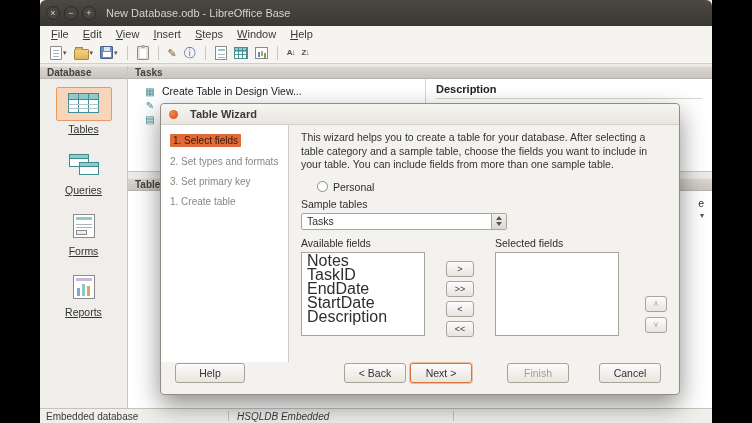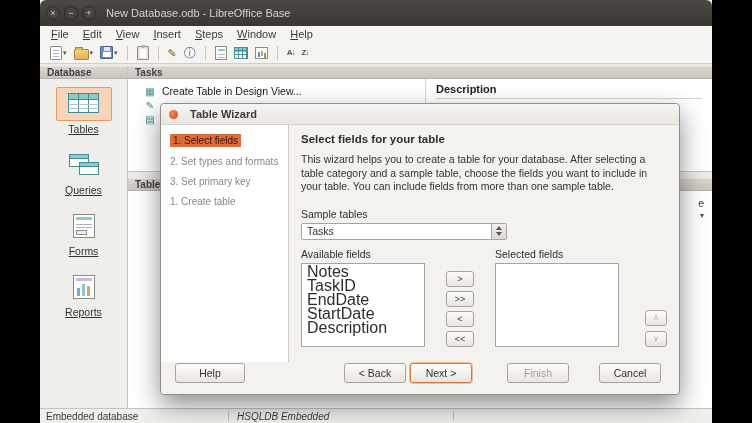--- a/index.html
+++ b/index.html
@@ -116,21 +116,21 @@
   .rb.checked::after { content:""; position:absolute; left:2px; top:2px; width:5px; height:5px; border-radius:50%; background:#d3540e; }
   .combo { width:206px; height:17px; background:#fff; border:1px solid #a9a59d; border-radius:2px;
            display:flex; align-items:center; margin-bottom:7px; }
   .combo-value { flex:1; padding:0 5px; }
   .combo-btn { width:15px; height:100%; border-left:1px solid #a9a59d; background:linear-gradient(#f2efeb,#ddd9d2);
                display:flex; flex-direction:column; align-items:center; justify-content:center; }
   .tri-up { width:0; height:0; border-left:3px solid transparent; border-right:3px solid transparent;
             border-bottom:4px solid #5a564f; margin-bottom:2px; }
   .tri-down { width:0; height:0; border-left:3px solid transparent; border-right:3px solid transparent;
               border-top:4px solid #5a564f; }
-  .fields-row { display:flex; align-items:flex-end;gap:16px; }
+  .fields-row { display:flex; align-items:center;gap:16px; }
   .fields-col { width:150px; }
   .listbox { height:84px; background:#fff; border:1px solid #a9a59d; padding:1px 0; overflow:hidden; }
   .lb-item { font-size:16px; padding:0 5px; line-height:14px; white-space:nowrap; }
   .transfer-col { width:28px; margin:0 5px; padding-top:24px; display:flex; flex-direction:column; gap:4px; align-items:center; }
   .sqbtn { width:28px; height:16px; background:linear-gradient(#fdfcfb,#e9e5df); border:1px solid #a9a49b;
            border-radius:3px; font-size:9px; color:#3a3a3a; text-align:center; line-height:14px; }
   .move-col { width:22px; margin-left:10px; padding-top:56px; display:flex; flex-direction:column; gap:5px; }
   .sqbtn.disabled { color:#b2aea6; }
   .move-col .sqbtn { width:22px; font-size:8px; }
   .dlg-buttons { flex:0 0 auto; display:flex; align-items:center; padding:0 18px 10px 14px; height:32px; }
@@ -318,24 +318,27 @@
       <div class="dlg-body">
 
         <div class="steps-pane">
           <div class="step active">1. Select fields</div>
           <div class="step">2. Set types and formats</div>
           <div class="step">3. Set primary key</div>
           <div class="step">1. Create table</div>
         </div>
 
         <div class="content-pane">
-          <div class="dlg-heading">Select fields for your table</div>
           <div class="dlg-desc">This wizard helps you to create a table for your database. After selecting a table category and a sample table, choose the fields you want to include in your table. You can include fields from more than one sample table.</div>
 
           <div class="radio-row">
+            <label class="radio">
+              <span class="rb"></span>
+              <span>Personal</span>
+            </label>
           </div>
 
           <div class="field-label">Sample tables</div>
           <div class="combo">
             <span class="combo-value">Tasks</span>
             <span class="combo-btn">
               <span class="tri-up"></span>
               <span class="tri-down"></span>
             </span>
           </div>

